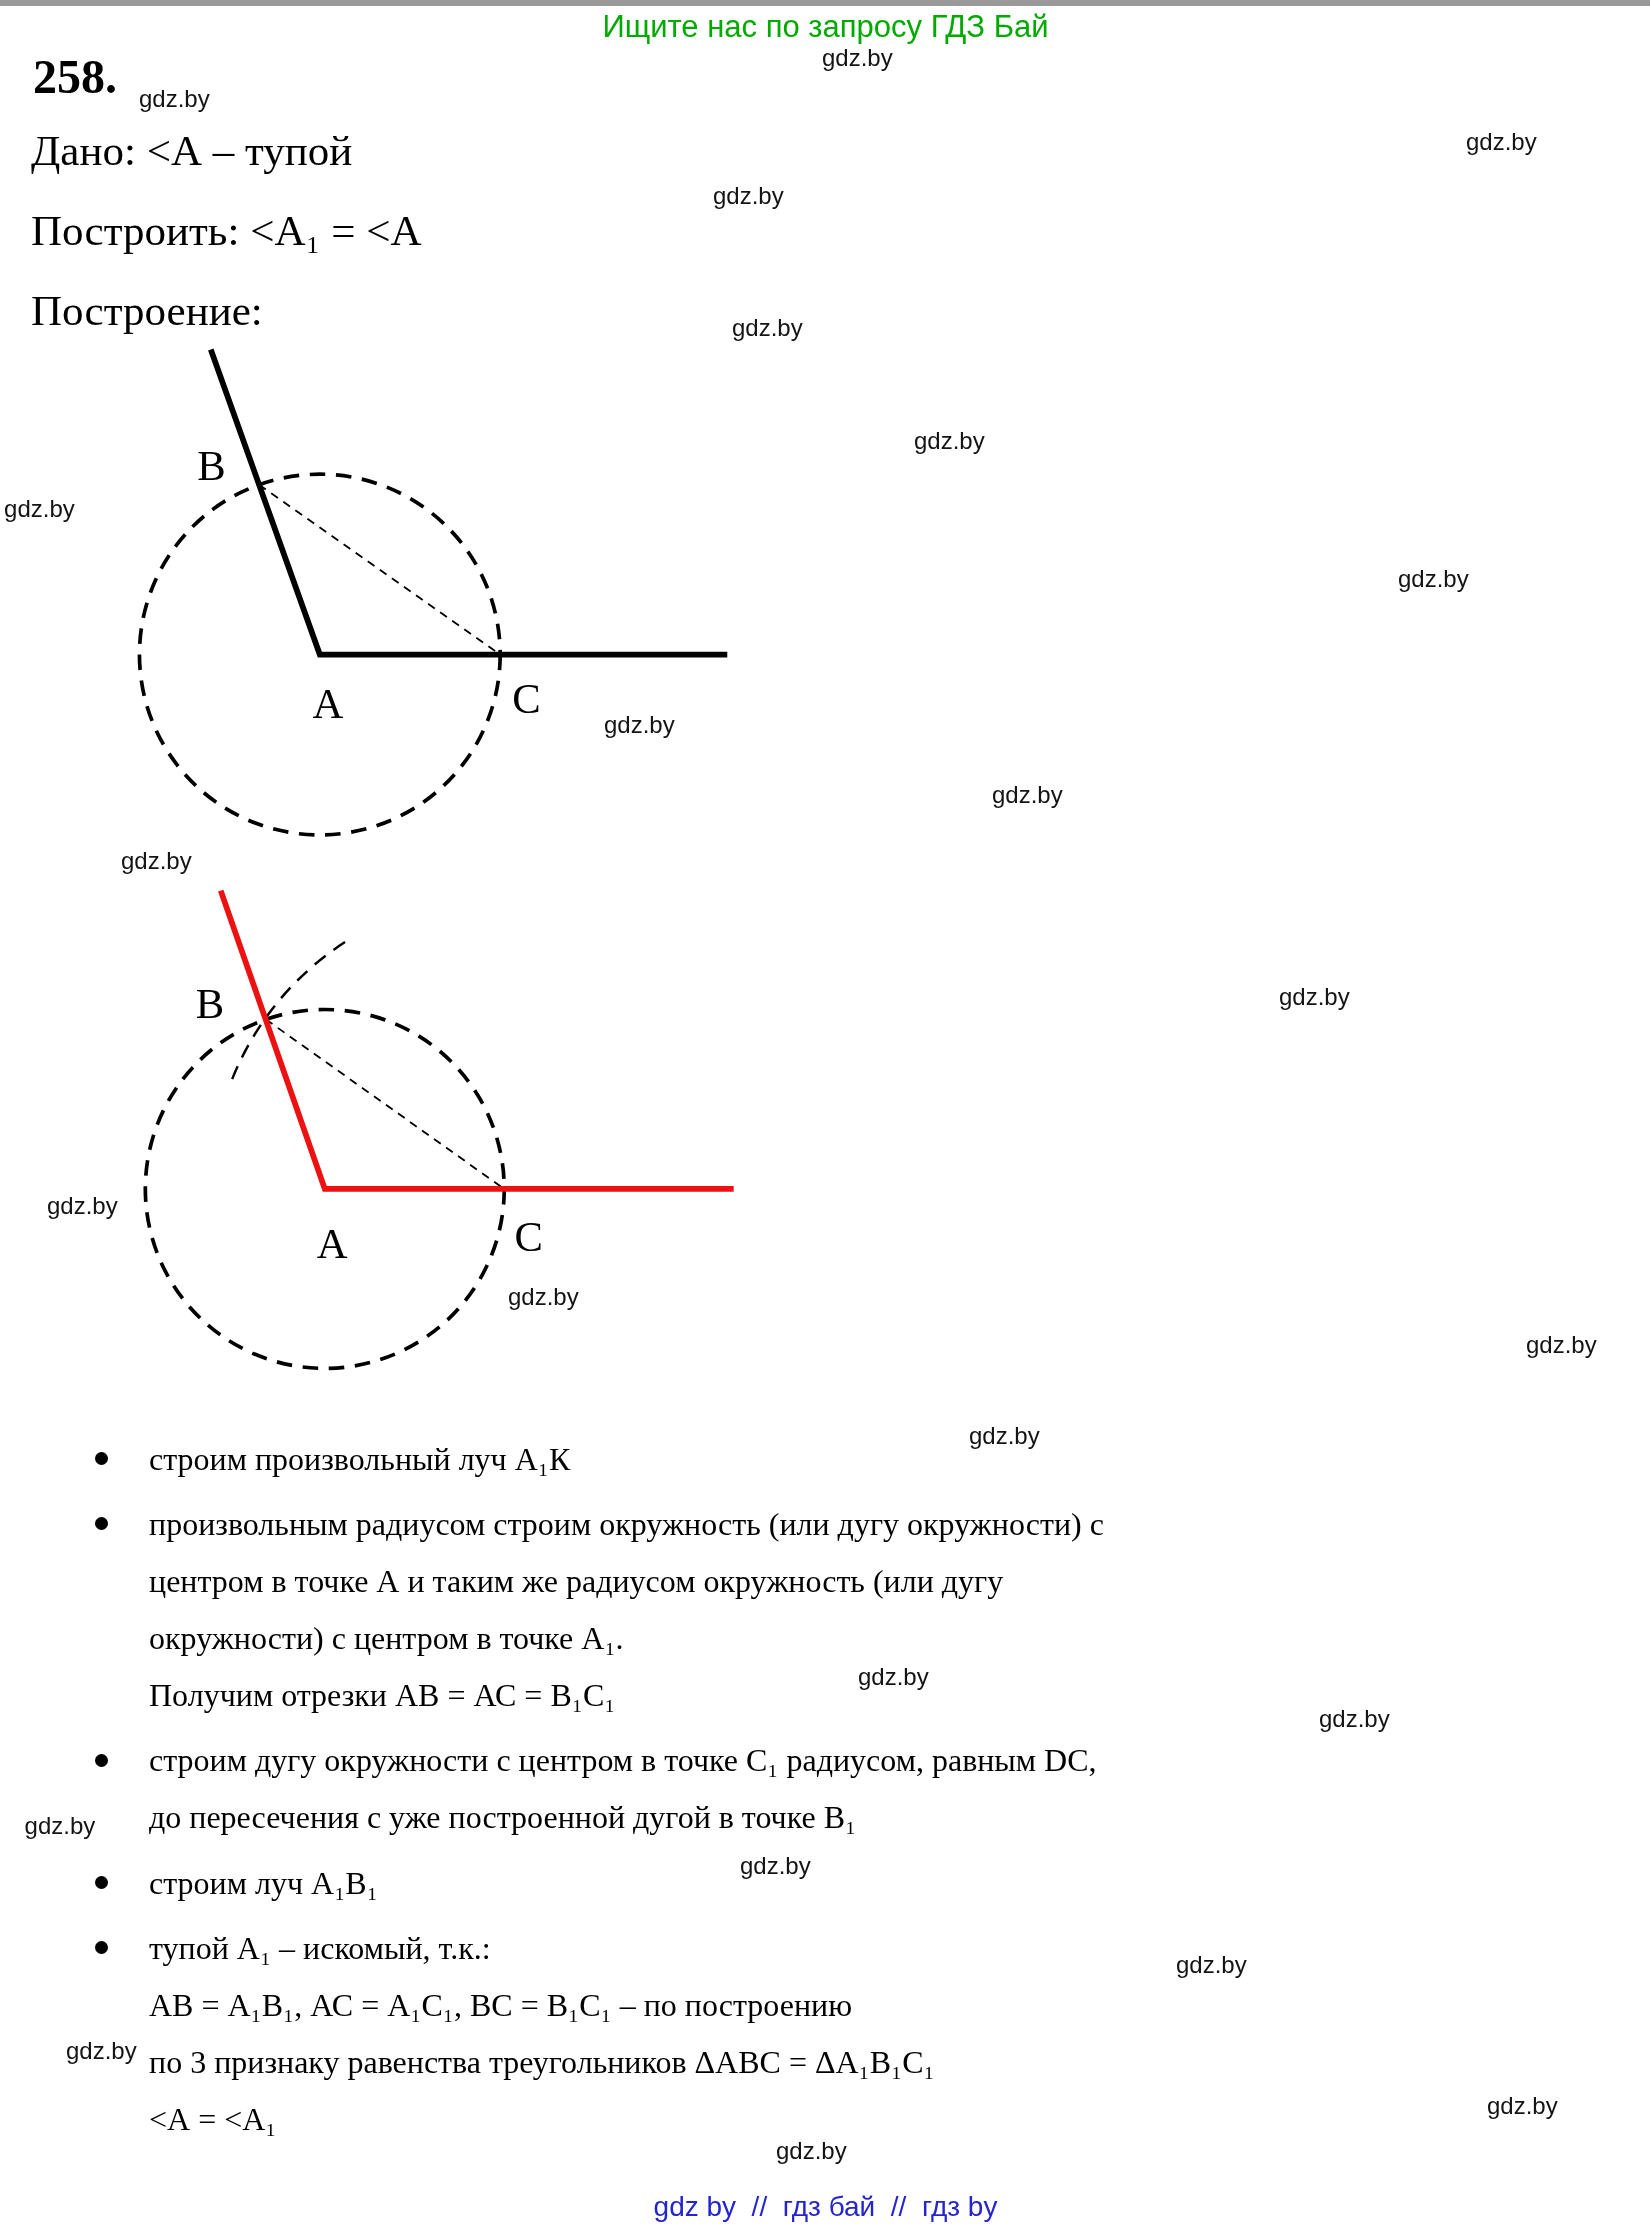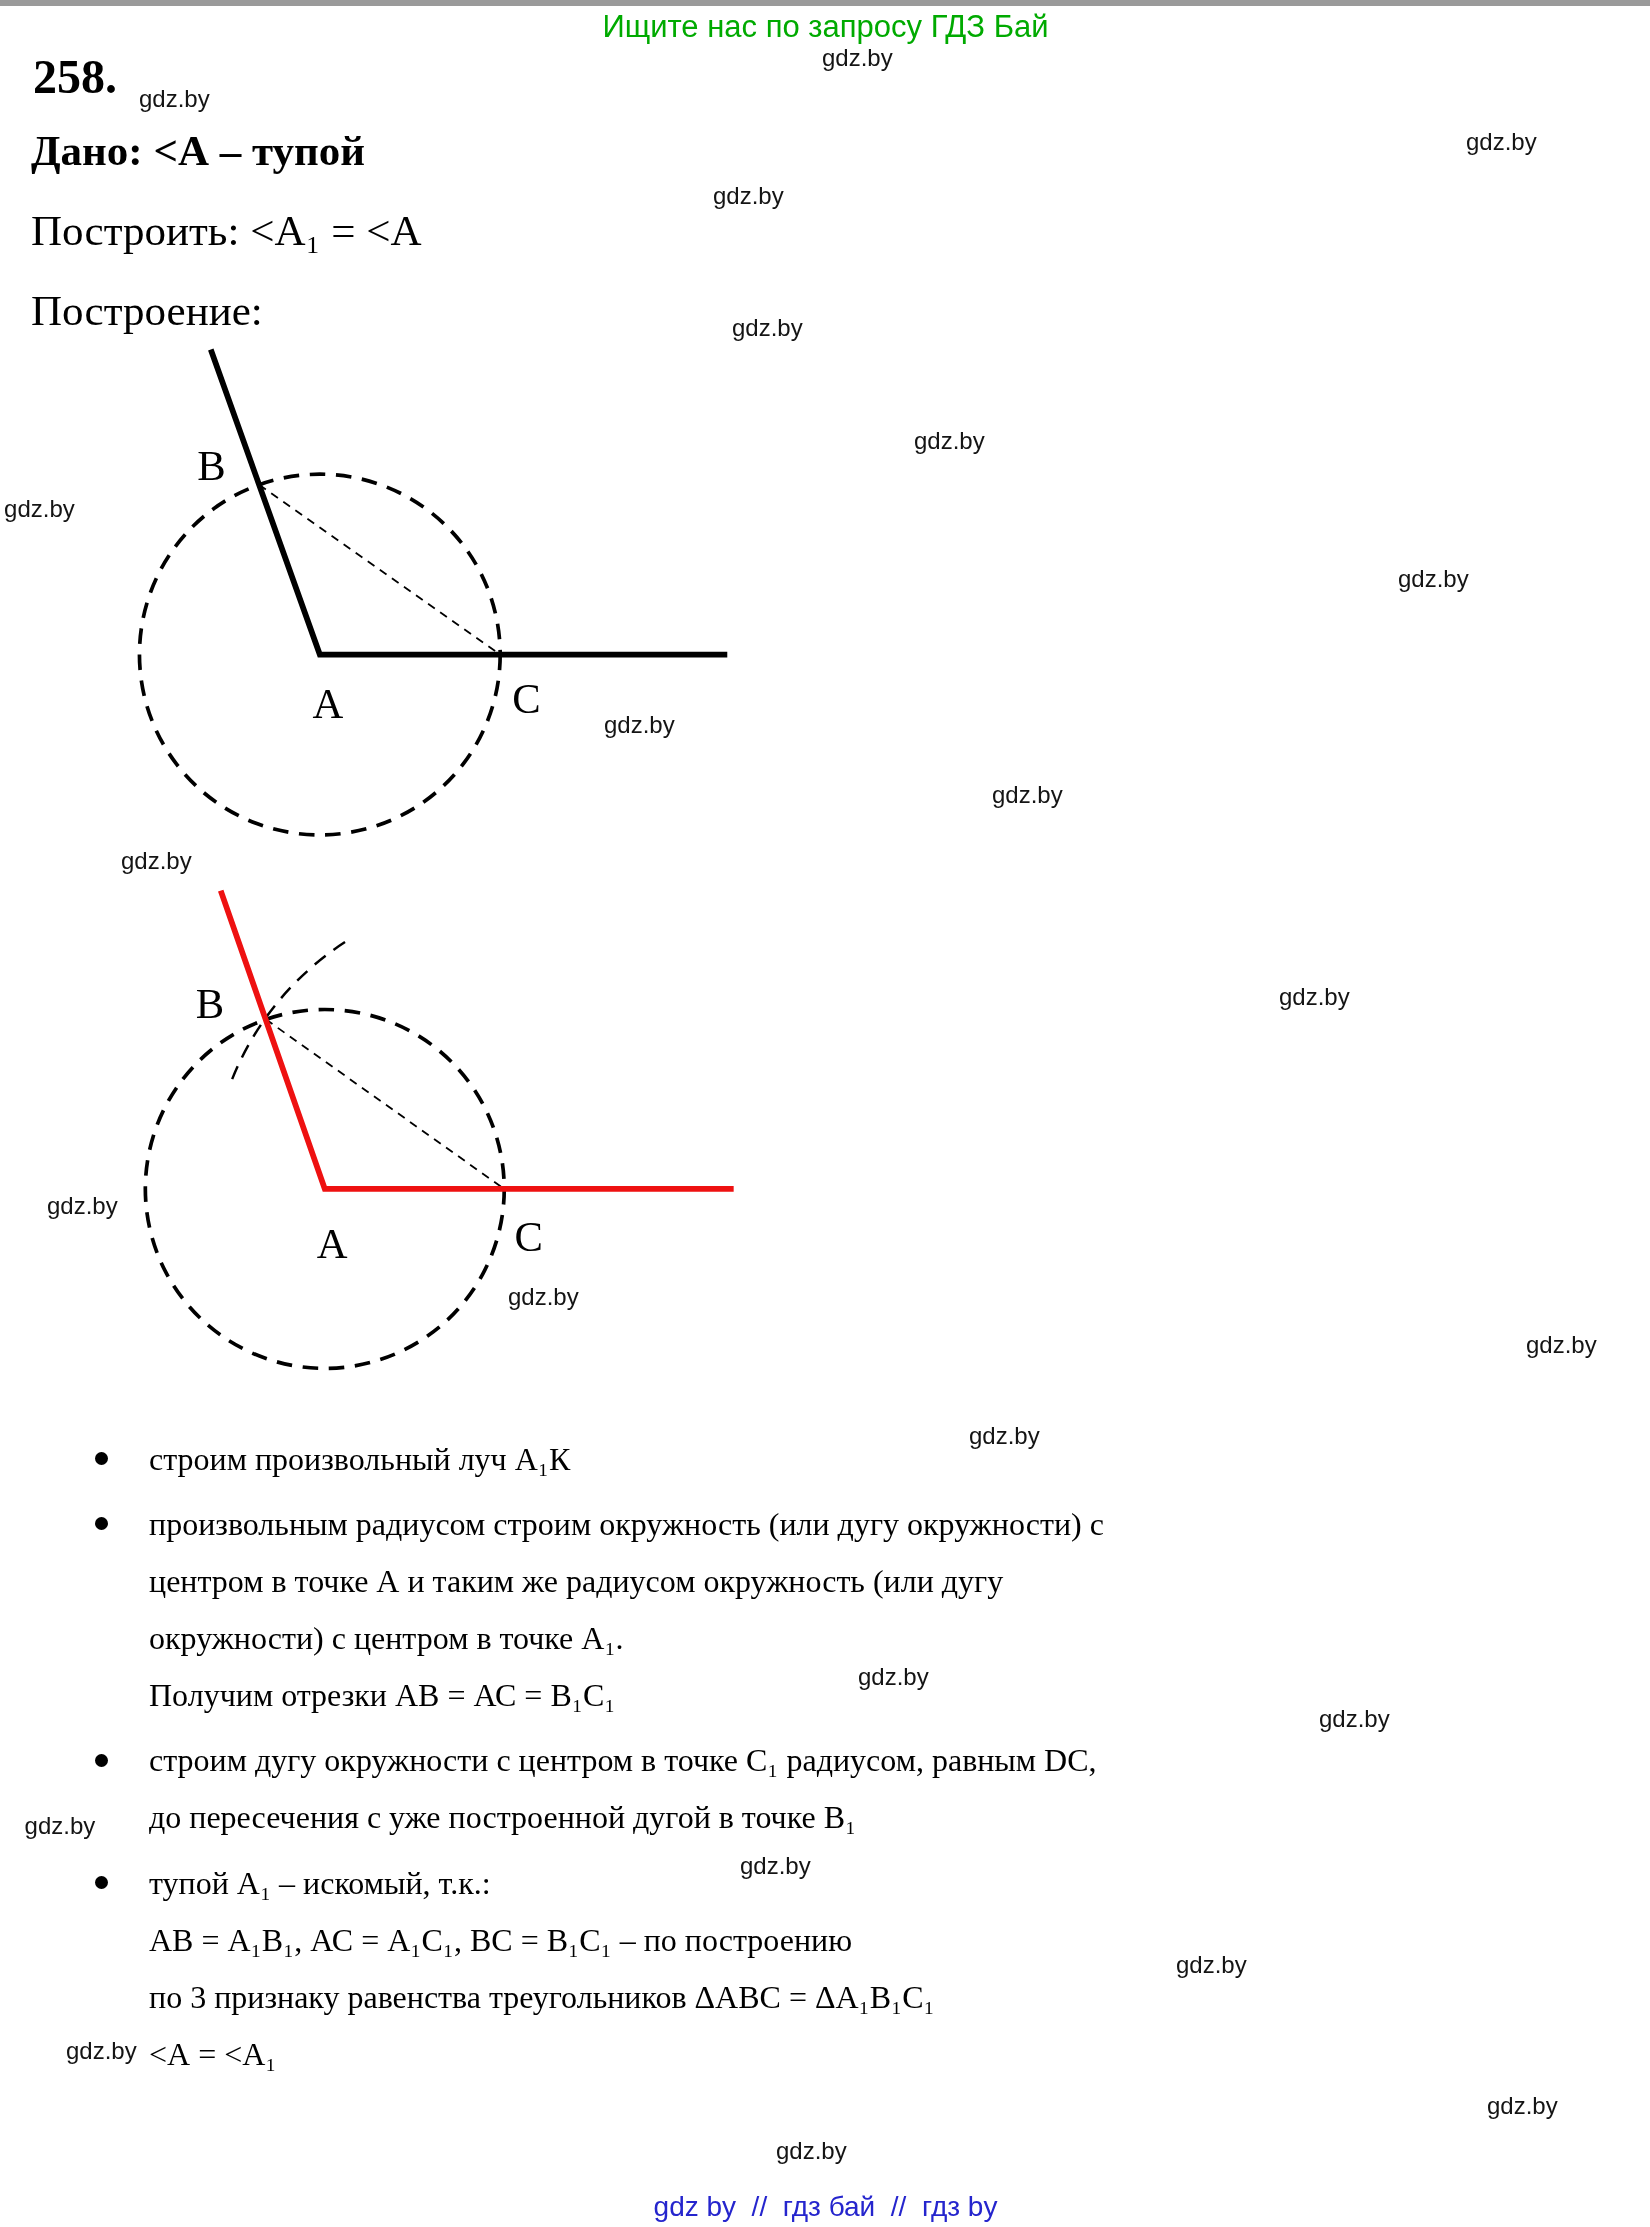--- a/index.html
+++ b/index.html
@@ -15,21 +15,21 @@
     font-family:"Liberation Sans","DejaVu Sans",sans-serif;
     font-size:31px; color:var(--promo-green,#00aa00);
   }
   .watermark {
     position:absolute; white-space:nowrap;
     font-family:"Liberation Sans","DejaVu Sans",sans-serif;
     font-size:24px; color:#141414;
   }
   .problem-number { position:absolute; left:33px; top:43px; font-size:48px; font-weight:bold; }
   .head-line { position:absolute; left:31px; font-size:43px; }
-  #given { top:120px;font-weight:bold; }
+  #given { top:120px; }
   #task { top:200px; }
   #construction { top:280px; }
   .diagram { position:absolute; }
   .dashed-circle { fill:none; stroke:#000; stroke-width:4.5; stroke-dasharray:19 13; }
   .chord { stroke:#000; stroke-width:2.2; stroke-dasharray:10 8; fill:none; }
   .rays { fill:none; stroke-width:7; stroke-linejoin:miter; }
   .rays.black { stroke:#000; }
   .rays.red { stroke:var(--ray-red,#ee1111); }
   .arc { fill:none; stroke:#000; stroke-width:3; stroke-dasharray:17 12; }
   .dlabel {
@@ -115,20 +115,23 @@
       <div>произвольным радиусом строим окружность (или дугу окружности) с</div>
       <div>центром в точке А и таким же радиусом окружность (или дугу</div>
       <div>окружности) с центром в точке А₁.</div>
       <div>Получим отрезки АВ = АС = В₁С₁</div>
     </li>
     <li>
       <div>строим дугу окружности с центром в точке С₁ радиусом, равным DC,</div>
       <div>до пересечения с уже построенной дугой в точке В₁</div>
     </li>
     <li>
+      <div>строим луч А₁В₁</div>
+    </li>
+    <li>
       <div>тупой А₁ – искомый, т.к.:</div>
       <div>АВ = А₁В₁, АС = А₁С₁, ВС = В₁С₁ – по построению</div>
       <div>по 3 признаку равенства треугольников ΔАВС = ΔА₁В₁С₁</div>
       <div>&lt;А = &lt;А₁</div>
     </li>
   </ul>
 
   <div class="footer">gdz by  //  гдз бай  //  гдз by</div>
 
 </div>

